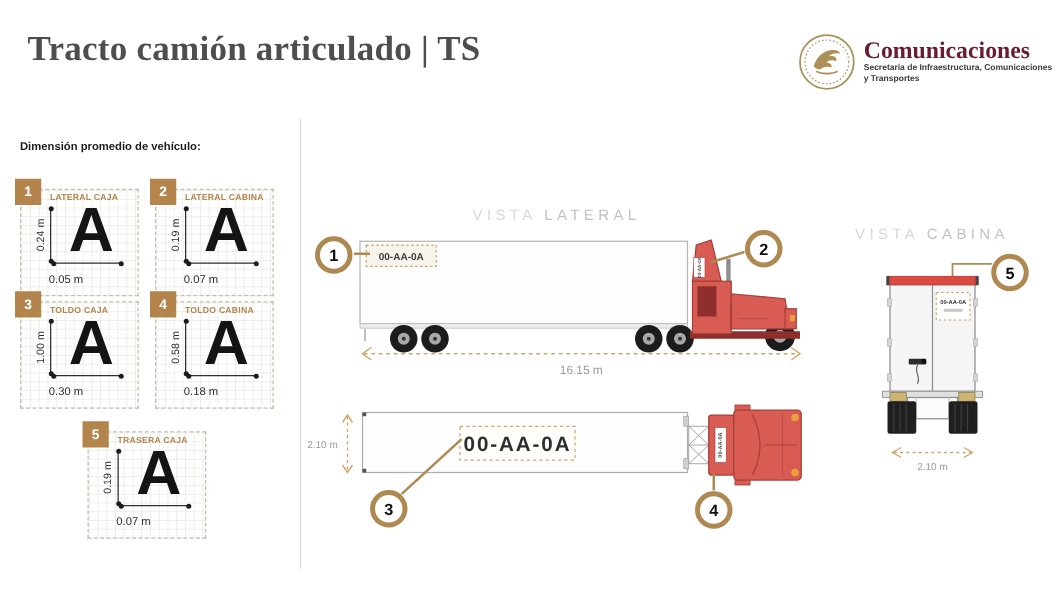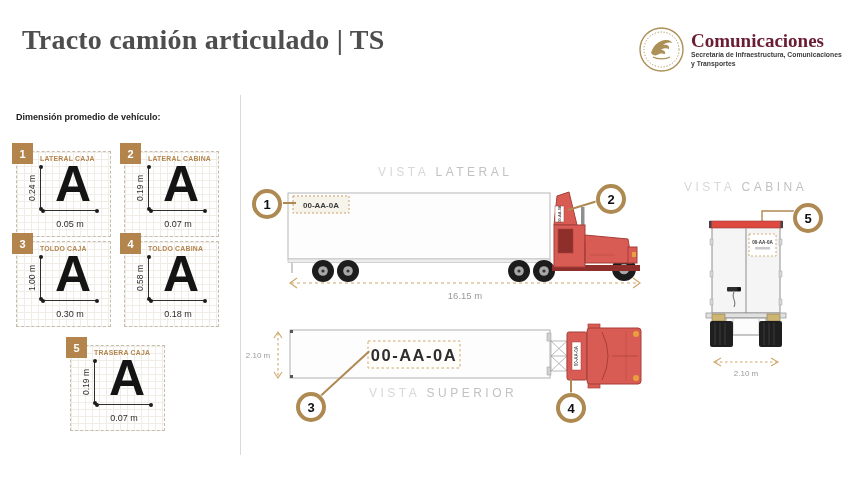--- a/index.html
+++ b/index.html
@@ -55,21 +55,21 @@
   }
   .letter {
     position:absolute; left:28px; top:7px; width:56px; text-align:center;
     font-weight:700; font-size:50px; line-height:1; color:#141414;
   }
   .vdim { position:absolute; left:10px; top:16px; height:40px; display:flex; align-items:center; gap:3px; }
   .vlabel { writing-mode:vertical-rl; transform:rotate(180deg); font-size:8.5px; color:#2e2e2e; }
   .vline { width:1px; height:40px; background:#2e2e2e; position:relative; }
   .vline::before,.vline::after { content:""; position:absolute; left:-1.5px; width:4px; height:4px; border-radius:50%; background:#1c1c1c; }
   .vline::before { top:-3px; } .vline::after { bottom:-3px; }
-  .hdim { position:absolute; left:22px; top:58px; width:62px; text-align:center; }
+  .hdim { position:absolute; left:22px; top:58px; width:62px; text-align:left; }
   .hline { display:block; height:1px; background:#2e2e2e; position:relative; margin:0 5px 2px; }
   .hline::before,.hline::after { content:""; position:absolute; top:-1.5px; width:4px; height:4px; border-radius:50%; background:#1c1c1c; }
   .hline::before { left:-3px; } .hline::after { right:-3px; }
   .hlabel { font-size:9px; color:#2e2e2e; }
 
   .divider { position:absolute; left:240px; top:95px; width:1px; height:360px; background:#ddd9d4; }
 
   
   .view-title { position:absolute; font-size:12px; font-weight:400; letter-spacing:3.5px; white-space:nowrap; }
   .vt-light { color:#d8d8d8; } .vt-dark { color:#c2c2c2; }
@@ -194,24 +194,20 @@
       <span class="hline"></span>
       <span class="hlabel">0.07 m</span>
     </div>
   </div>
 
   <div class="divider"></div>
 
   <div class="view-title t-lateral">
     <span class="vt-light">VISTA</span>
     <span class="vt-dark">LATERAL</span>
-  </div>
-  <div class="view-title t-superior">
-    <span class="vt-light">VISTA</span>
-    <span class="vt-dark">SUPERIOR</span>
   </div>
   <div class="view-title t-trasera">
     <span class="vt-light">VISTA</span>
     <span class="vt-dark">CABINA</span>
   </div>
 
   <svg class="view-svg svg-lateral" width="400" height="150" viewBox="0 0 400 150">
 
     <g>
       <rect x="33" y="38" width="262" height="66" fill="#fdfdfd" stroke="#b8b8b8"></rect>

